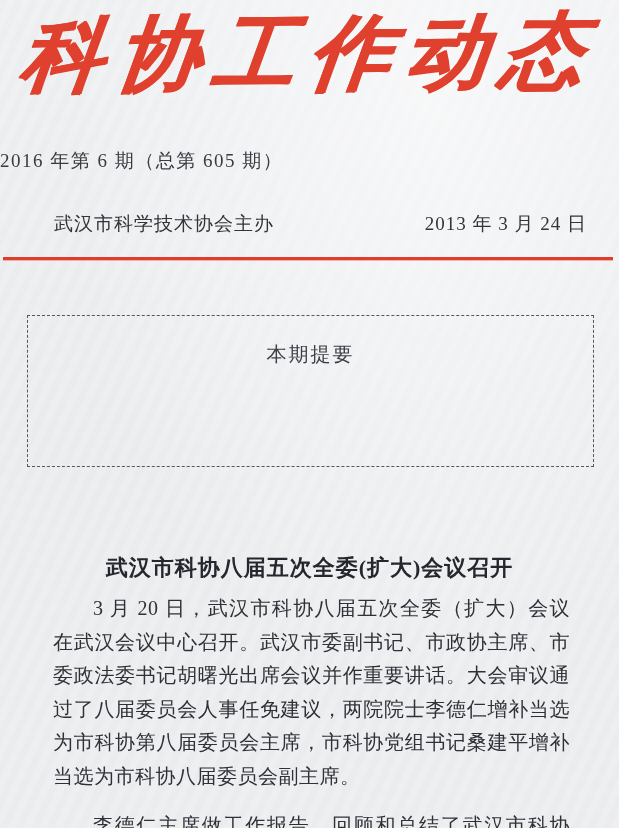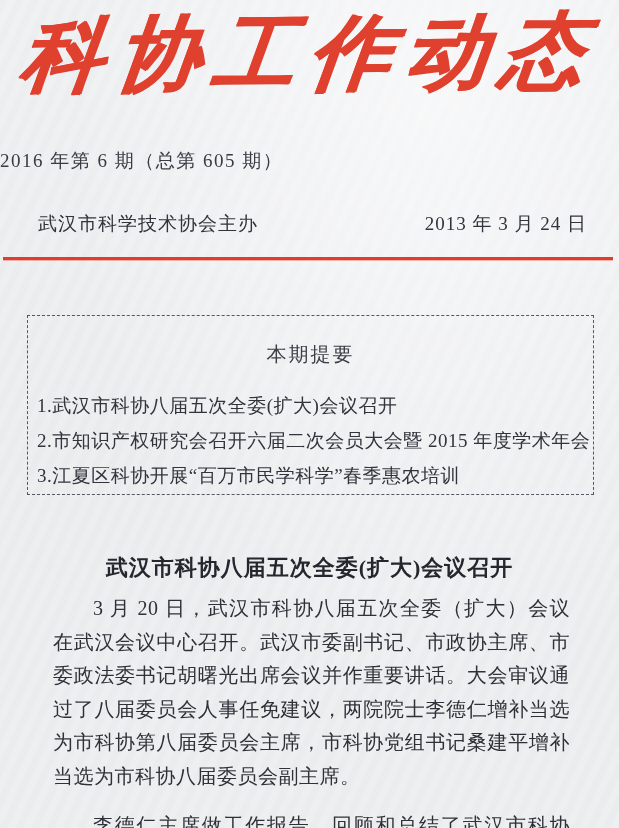--- a/index.html
+++ b/index.html
@@ -36,33 +36,33 @@
     white-space:nowrap;
   }
   
   .issue-line{
     position:absolute;top:148px;left:0;width:619px;
     text-align:left;
     font-size:19px;letter-spacing:1.5px;color:#3a3a42;
   }
   
   .pub-row{
-    position:absolute;top:211px;left:38px;right:32px;
+    position:absolute;top:211px;left:54px;right:32px;
     display:flex;justify-content:space-between;align-items:baseline;
     font-size:19px;letter-spacing:1px;color:#33333b;
   }
   
   .red-rule{
     position:absolute;top:257px;left:3px;right:6px;height:3px;
     background:#e13c2c;
     box-shadow:0 1px 0 rgba(225,60,44,.35);
   }
   
   .summary-box{
-    position:absolute;top:315px;left:27px;width:567px;height:180px;
+    position:absolute;top:315px;left:27px;width:567px;height:152px;
     border:1px dashed #565660;
     box-sizing:border-box;
   }
   .summary-title{
     margin-top:25px;
     text-align:center;
     font-size:20px;letter-spacing:2px;color:#3d3d46;
   }
   .summary-items{
     margin:20px 0 0 9px;
@@ -96,25 +96,20 @@
 
   <div class="pub-row">
     <span>武汉市科学技术协会主办</span>
     <span>2013 年 3 月 24 日</span>
   </div>
 
   <div class="red-rule"></div>
 
   <div class="summary-box">
     <div class="summary-title">本期提要</div>
-    <div class="summary-items">
-      <div class="summary-item">1.武汉市科协八届五次全委(扩大)会议召开</div>
-      <div class="summary-item">2.市知识产权研究会召开六届二次会员大会暨 2015 年度学术年会</div>
-      <div class="summary-item">3.江夏区科协开展“百万市民学科学”春季惠农培训</div>
-    </div>
   </div>
 
   <div class="article-title">武汉市科协八届五次全委(扩大)会议召开</div>
 
   <div class="article-body">
     <p>3 月 20 日，武汉市科协八届五次全委（扩大）会议在武汉会议中心召开。武汉市委副书记、市政协主席、市委政法委书记胡曙光出席会议并作重要讲话。大会审议通过了八届委员会人事任免建议，两院院士李德仁增补当选为市科协第八届委员会主席，市科协党组书记桑建平增补当选为市科协八届委员会副主席。</p>
     <p>李德仁主席做工作报告，回顾和总结了武汉市科协 2015 年围绕全市中心工作，团结带领全市科技工作者，深入开展学术交流、科学普及、决策咨询、人才服务，为我市建设国家创新型城市和国家中心</p>
   </div>
 
 </div>

